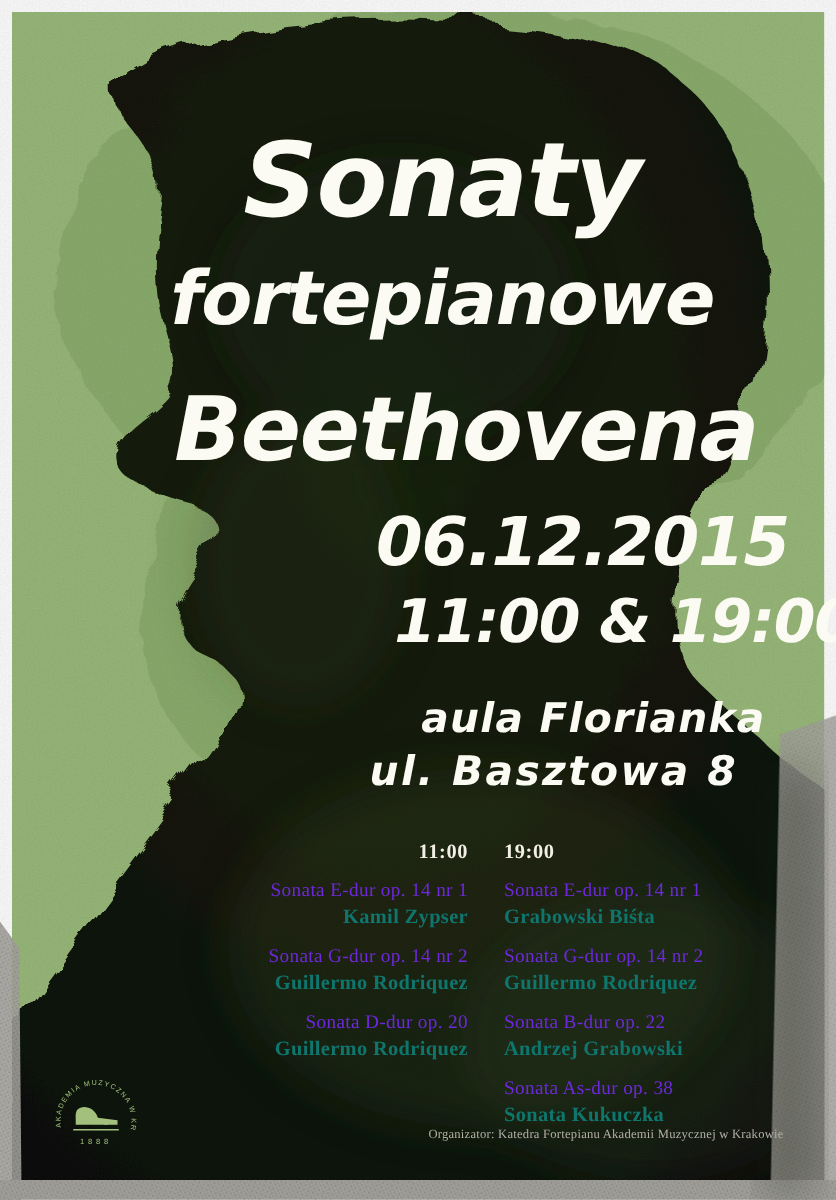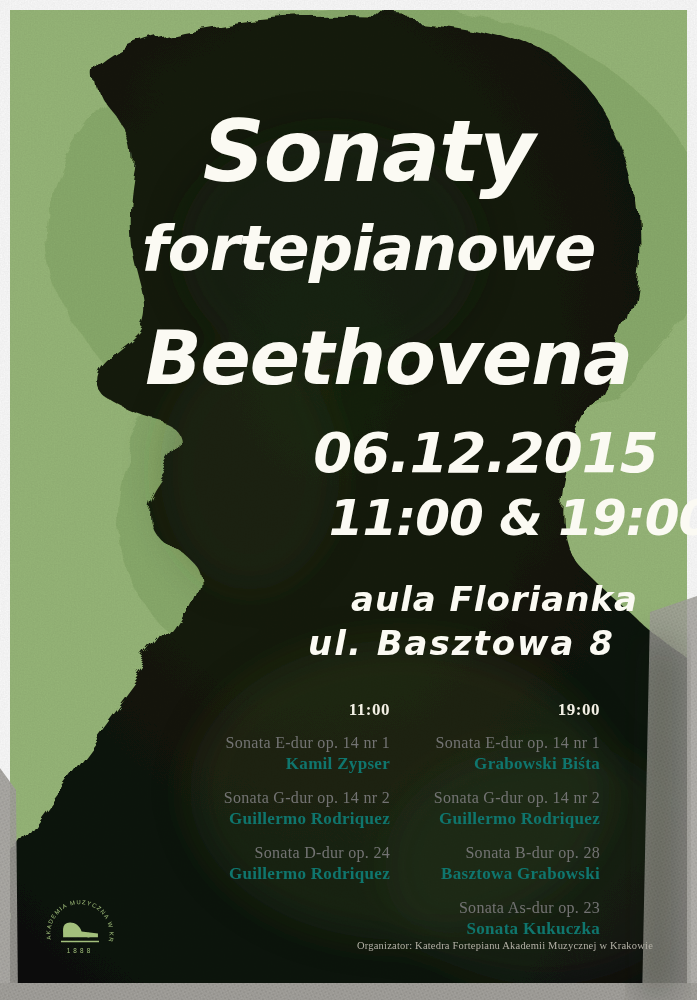--- a/index.html
+++ b/index.html
@@ -38,35 +38,36 @@
   #times   { top: 492px; font-size: 50px; transform: translateX(172px); }
   #venue   { top: 582px; font-size: 34px; transform: translateX(146px); letter-spacing: 1px; }
   #address { top: 626px; font-size: 34px; transform: translateX(113px); letter-spacing: 2px; }
 
   
   .program {
     position: absolute;
     left: 158px; top: 700px;
     width: 472px;
     display: flex;
+    gap: 30px;
     z-index: 3;
   }
   .program .col-left  { width: 232px; text-align: right; }
-  .program .col-right { width: 210px; text-align: right; }
+  .program .col-right { width: 210px; text-align: left; }
   .time-header {
     font-weight: bold;
     font-size: 17px;
     color: #f2efe4;
     letter-spacing: 0.5px;
     margin-bottom: 12px;
   }
   .entry { margin-bottom: 13px; }
   .piece {
     font-size: 16px;
-    color: #737373;
+    color: #6d28d9;
     line-height: 21px;
     letter-spacing: 0.3px;
   }
   .performer {
     font-size: 17px;
     font-weight: bold;
     color: #0f766e;
     line-height: 21px;
     letter-spacing: 0.3px;
   }
@@ -188,41 +189,41 @@
       <div class="time-header">11:00</div>
       <div class="entry">
         <div class="piece">Sonata E-dur op. 14 nr 1</div>
         <div class="performer">Kamil Zypser</div>
       </div>
       <div class="entry">
         <div class="piece">Sonata G-dur op. 14 nr 2</div>
         <div class="performer">Guillermo Rodriquez</div>
       </div>
       <div class="entry">
-        <div class="piece">Sonata D-dur op. 24</div>
+        <div class="piece">Sonata D-dur op. 20</div>
         <div class="performer">Guillermo Rodriquez</div>
       </div>
     </div>
 
     <div class="col-right">
       <div class="time-header">19:00</div>
       <div class="entry">
         <div class="piece">Sonata E-dur op. 14 nr 1</div>
         <div class="performer">Grabowski Biśta</div>
       </div>
       <div class="entry">
         <div class="piece">Sonata G-dur op. 14 nr 2</div>
         <div class="performer">Guillermo Rodriquez</div>
       </div>
       <div class="entry">
-        <div class="piece">Sonata B-dur op. 28</div>
-        <div class="performer">Basztowa Grabowski</div>
-      </div>
-      <div class="entry">
-        <div class="piece">Sonata As-dur op. 23</div>
+        <div class="piece">Sonata B-dur op. 22</div>
+        <div class="performer">Andrzej Grabowski</div>
+      </div>
+      <div class="entry">
+        <div class="piece">Sonata As-dur op. 38</div>
         <div class="performer">Sonata Kukuczka</div>
       </div>
     </div>
   </div>
 
   <div class="organizer">Organizator: Katedra Fortepianu Akademii Muzycznej w Krakowie</div>
 
   <svg class="logo" width="76" height="76" viewBox="0 0 72 72">
     <defs>
       <path id="logoArc" d="M 9 45 A 28 28 0 1 1 63 45" fill="none"></path>

